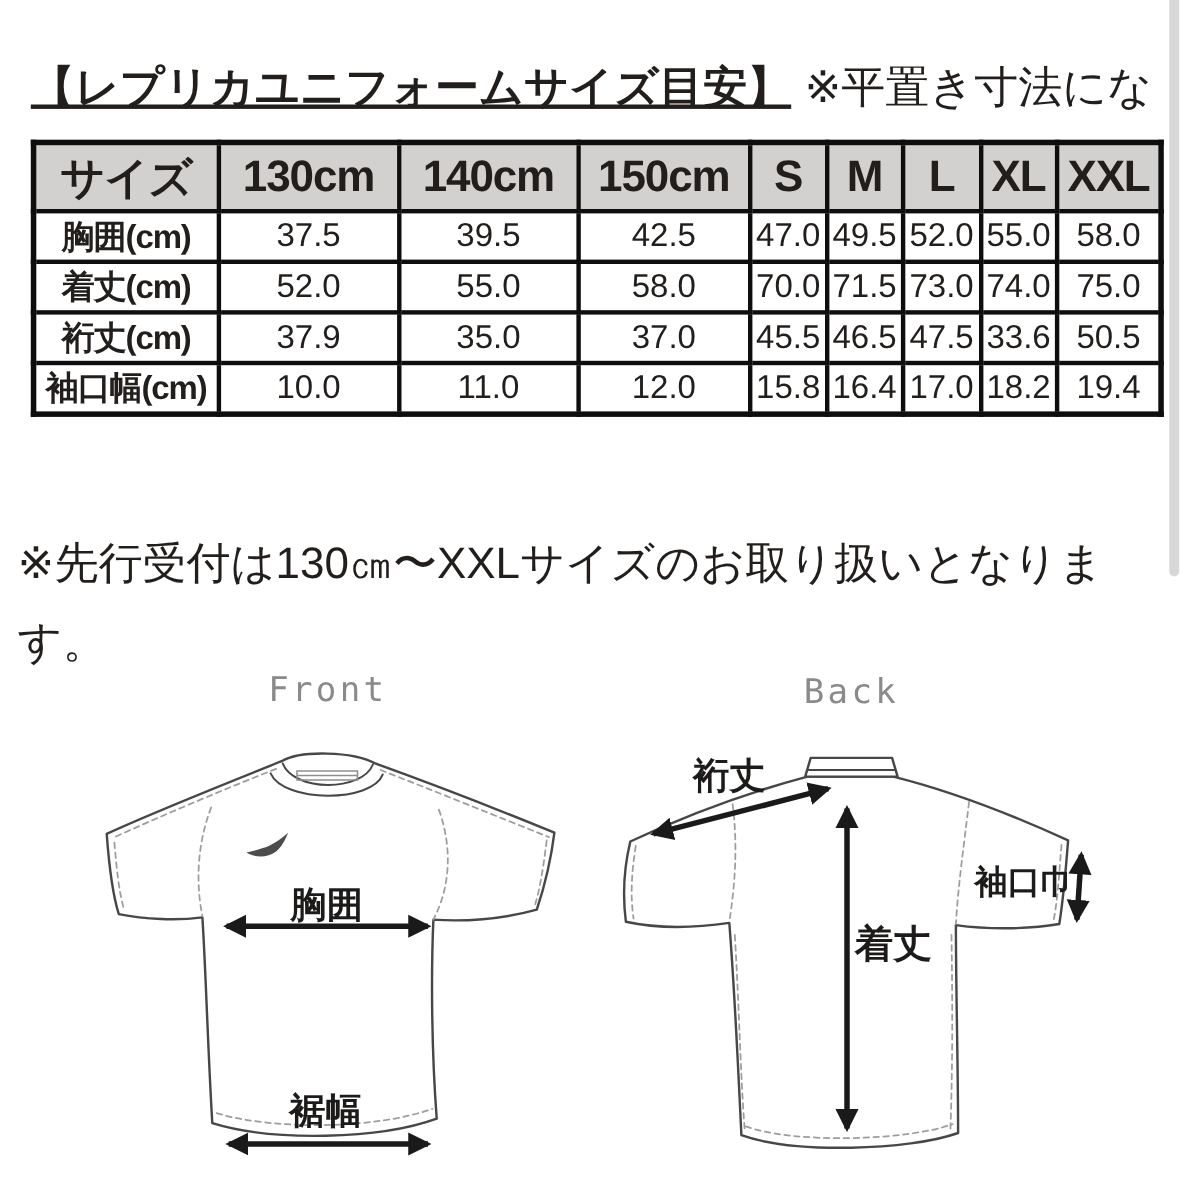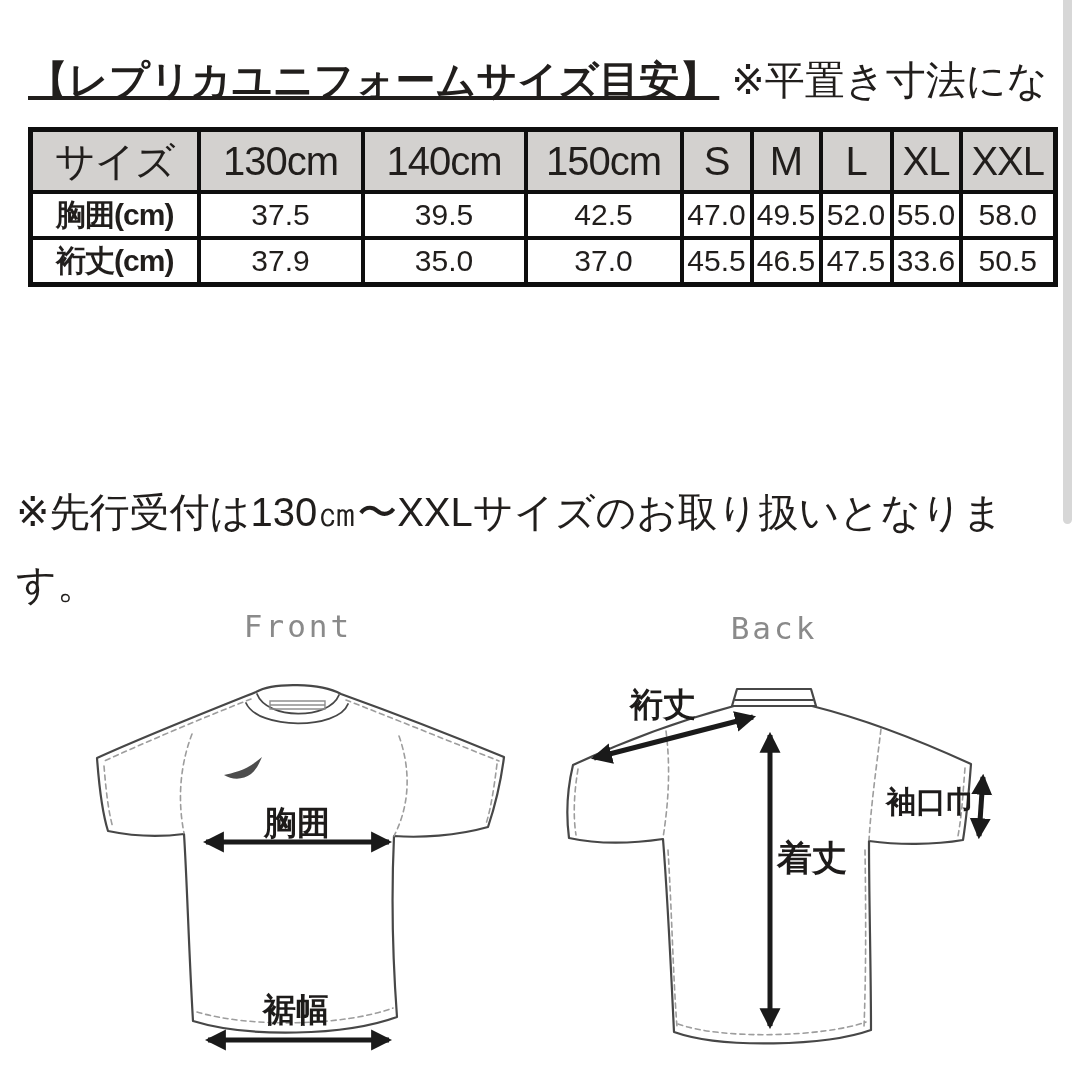--- a/index.html
+++ b/index.html
@@ -26,21 +26,21 @@
     width:1025px;
     border:5px solid #0e0e0e;
   }
   table.size th,table.size td{
     border:4px solid #0e0e0e;
     text-align:center;vertical-align:middle;
     padding:0;overflow:hidden;white-space:nowrap;
   }
   table.size thead th{
     background:#d3d1cf;
-    font-size:40px;font-weight:normal;height:58px;letter-spacing:-1px;
+    font-size:40px;font-weight:bold;height:58px;letter-spacing:-1px;
   }
   table.size tbody th{
     font-size:30px;font-weight:bold;height:42px;letter-spacing:-1px;text-align:center;
   }
   table.size tbody td{font-size:30px;font-weight:normal;margin-top:43px;}
   
   .footnote{
     position:absolute;left:16px;top:436px;width:1022px;
     font-size:40px;line-height:72px;font-weight:normal;
     word-break:break-all;
@@ -98,29 +98,51 @@
         <td>37.5</td>
         <td>39.5</td>
         <td>42.5</td>
         <td>47.0</td>
         <td>49.5</td>
         <td>52.0</td>
         <td>55.0</td>
         <td>58.0</td>
       </tr>
       <tr>
+        <th>着丈(cm)</th>
+        <td>52.0</td>
+        <td>55.0</td>
+        <td>58.0</td>
+        <td>70.0</td>
+        <td>71.5</td>
+        <td>73.0</td>
+        <td>74.0</td>
+        <td>75.0</td>
+      </tr>
+      <tr>
         <th>裄丈(cm)</th>
         <td>37.9</td>
         <td>35.0</td>
         <td>37.0</td>
         <td>45.5</td>
         <td>46.5</td>
         <td>47.5</td>
         <td>33.6</td>
         <td>50.5</td>
+      </tr>
+      <tr>
+        <th>袖口幅(cm)</th>
+        <td>10.0</td>
+        <td>11.0</td>
+        <td>12.0</td>
+        <td>15.8</td>
+        <td>16.4</td>
+        <td>17.0</td>
+        <td>18.2</td>
+        <td>19.4</td>
       </tr>
     </tbody>
   </table>
 
   <p class="footnote">※先行受付は130㎝〜XXLサイズのお取り扱いとなります。</p>
 
   <svg class="diagram" width="1080" height="520" viewBox="0 556 1080 520">
     <defs>
       <marker id="ah" viewBox="0 0 10 10" refX="8.5" refY="5" markerWidth="4.2" markerHeight="4.8" orient="auto-start-reverse">
         <path d="M0 0 L10 5 L0 10 Z" fill="#1a1a1a"></path>

